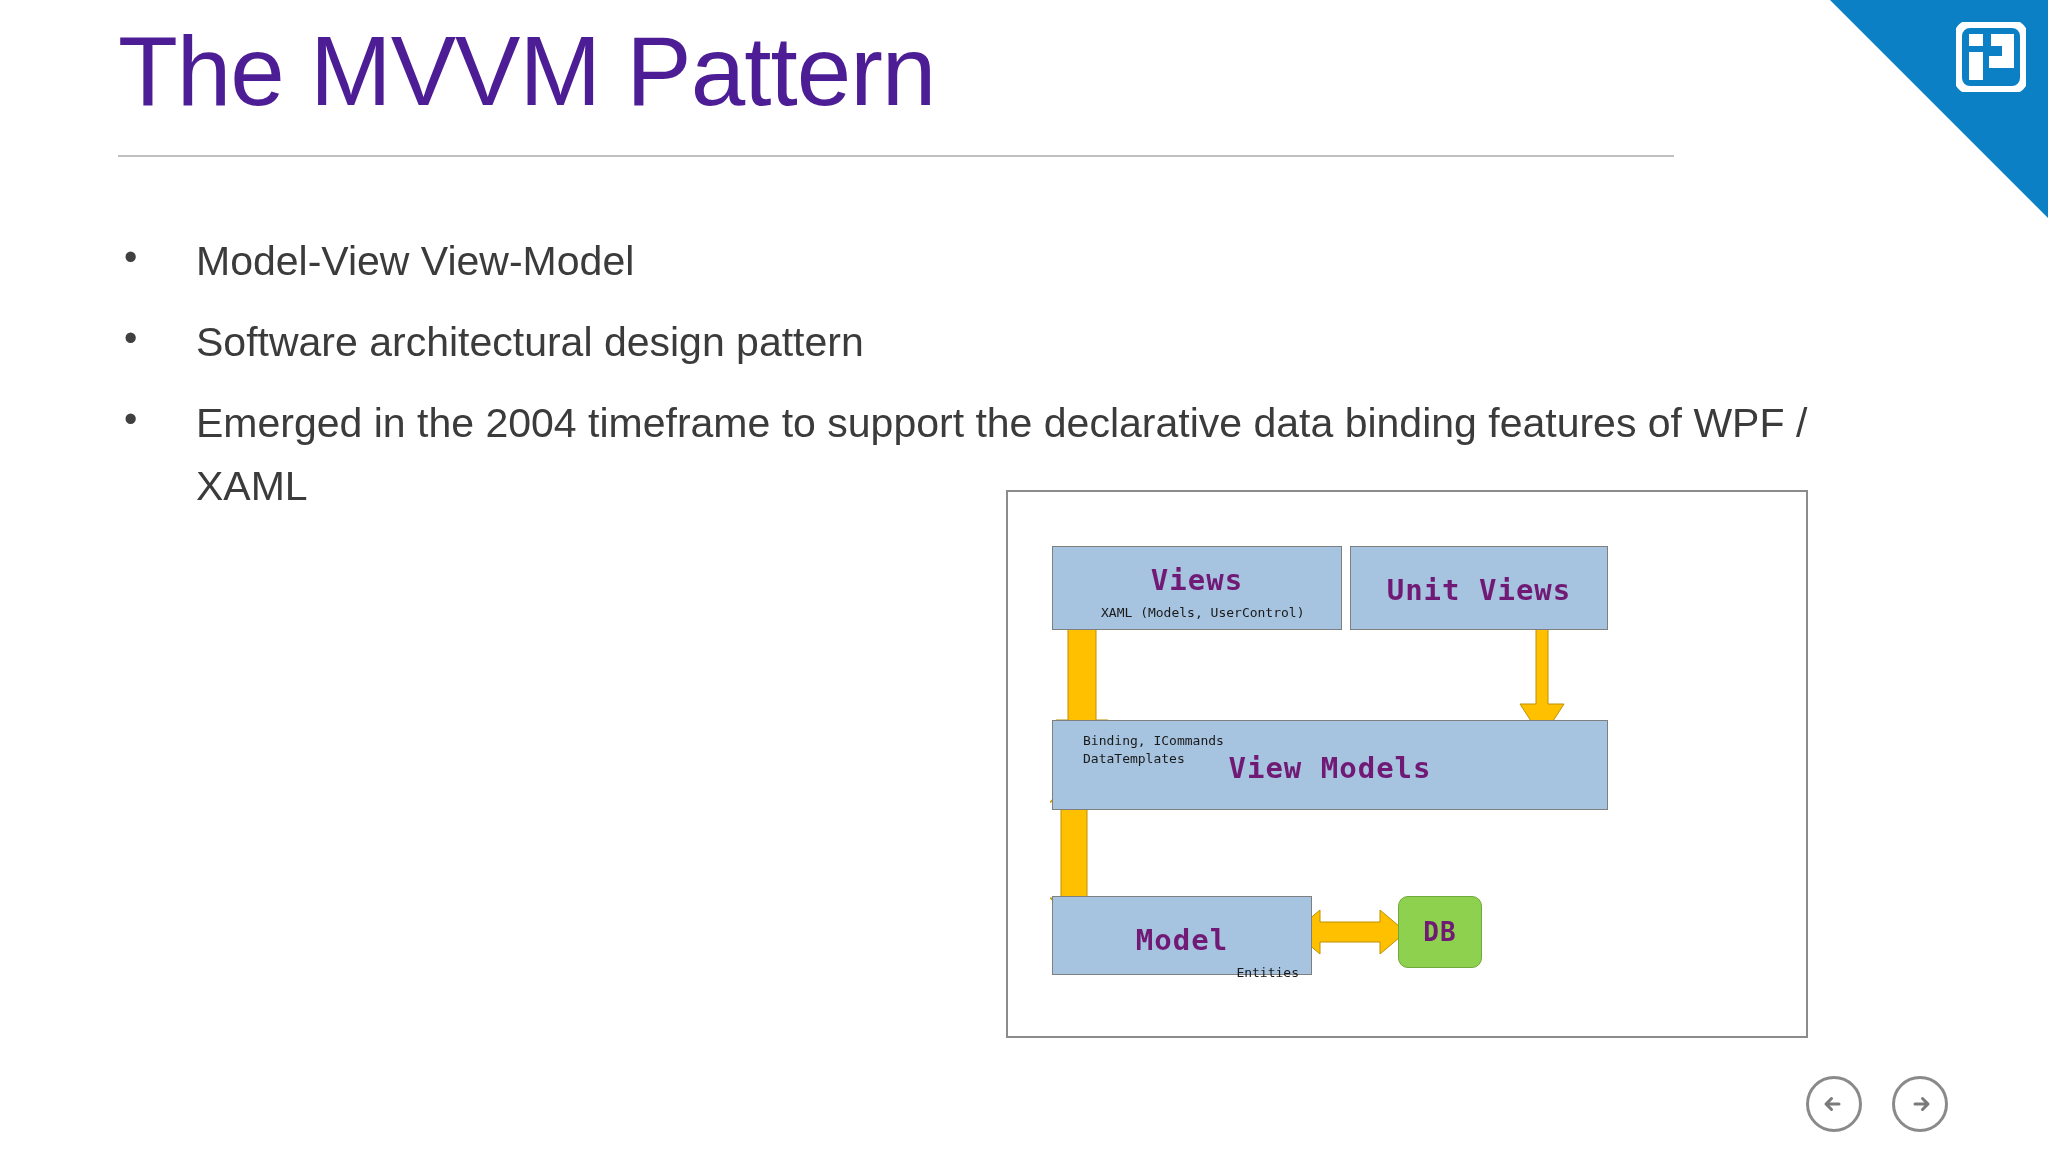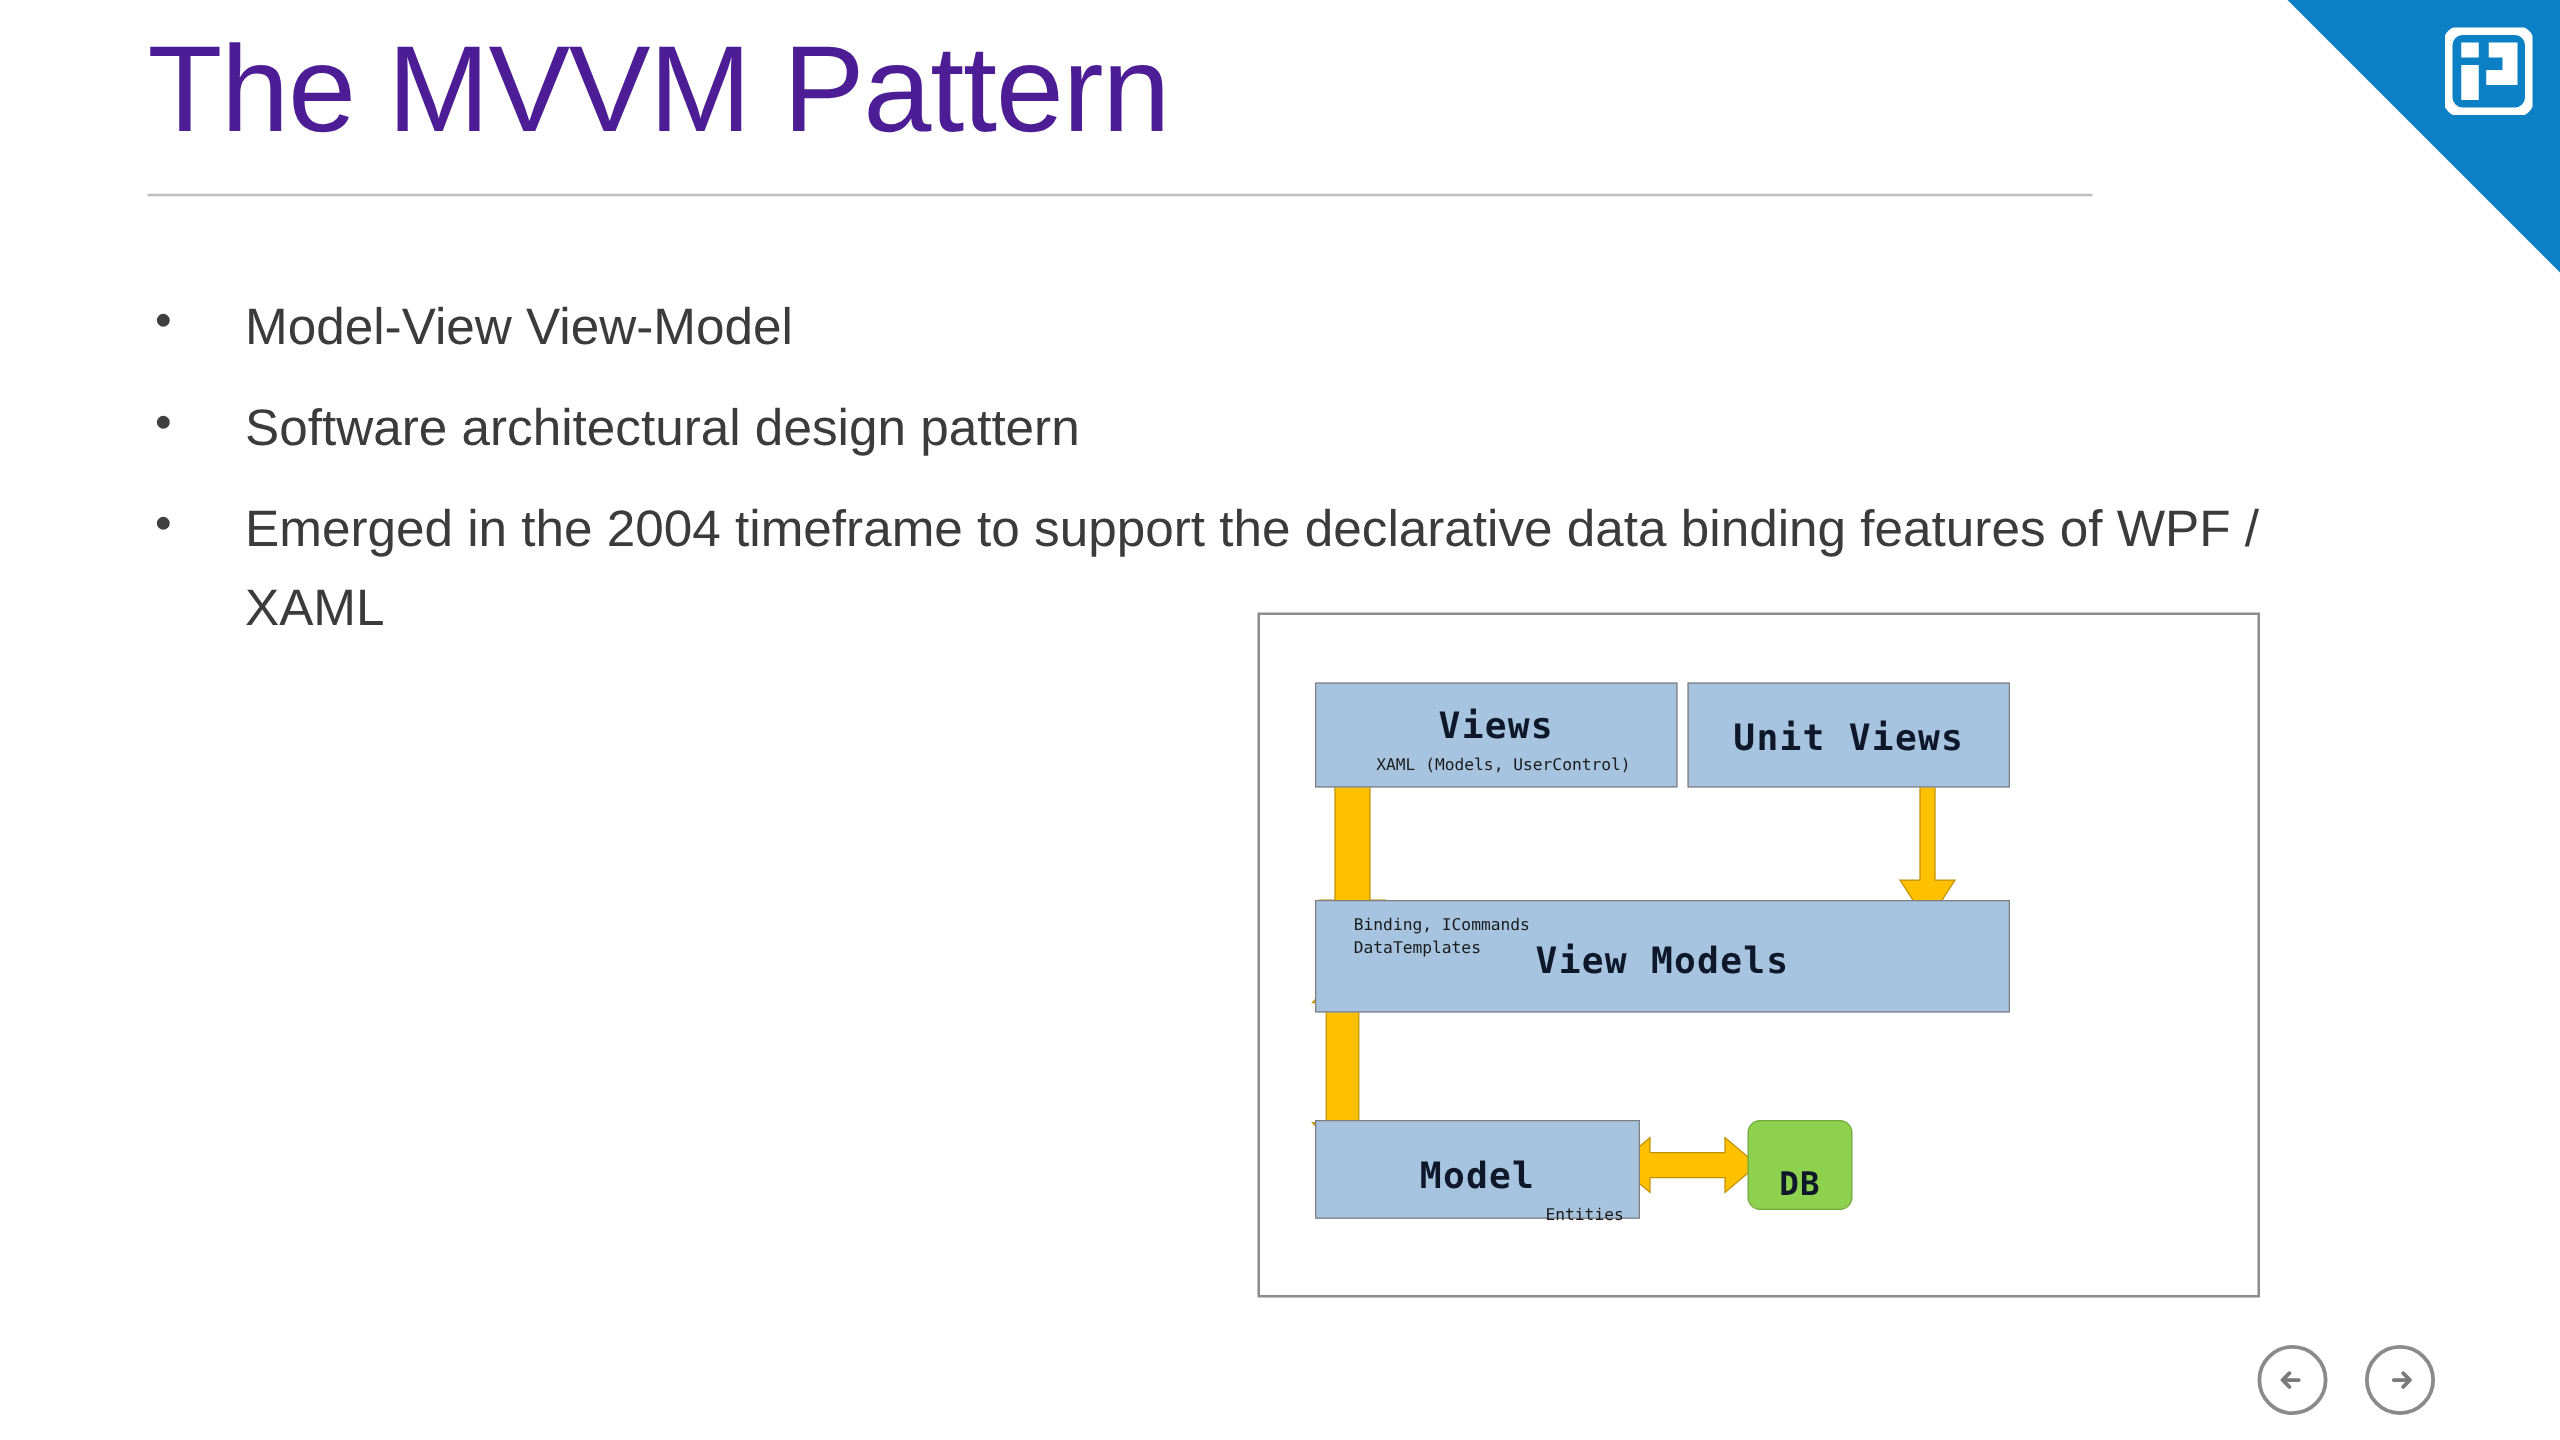--- a/index.html
+++ b/index.html
@@ -103,21 +103,21 @@
     background: #A6C3DF;
     border: 1px solid #7F7F7F;
     box-sizing: border-box;
   }
   .dbox-title {
     position: absolute;
     width: 100%;
     text-align: center;
     font-family: "DejaVu Sans Mono", "Liberation Mono", monospace;
     font-weight: bold;
-    color: #0f172a;
+    color: #701a75;
     font-size: 29px;
     letter-spacing: 1px;
   }
   .dbox-sub {
     position: absolute;
     font-family: "DejaVu Sans Mono", "Liberation Mono", monospace;
     font-size: 13px;
     color: #1A1A1A;
     white-space: nowrap;
   }
@@ -126,21 +126,21 @@
   #box-views   { left: 44px;  top: 54px;  width: 290px; height: 84px; }
   #box-unit    { left: 342px; top: 54px;  width: 258px; height: 84px; }
   #box-vm      { left: 44px;  top: 228px; width: 556px; height: 90px; }
   #box-model   { left: 44px;  top: 404px; width: 260px; height: 79px; }
   #box-db {
     left: 390px; top: 404px; width: 84px; height: 72px;
     background: #8DD14F;
     border: 1px solid #6FA83B;
     border-radius: 10px;
   }
-  #box-db .dbox-title { font-size: 26px; top: 36px; text-align: center; }
+  #box-db .dbox-title { font-size: 26px; top: 20px; text-align: center; }
 
   .arrow { position: absolute; }
 
   
   .navbtns {
     position: absolute;
     right: 100px;
     bottom: 20px;
     display: flex;
     gap: 30px;

